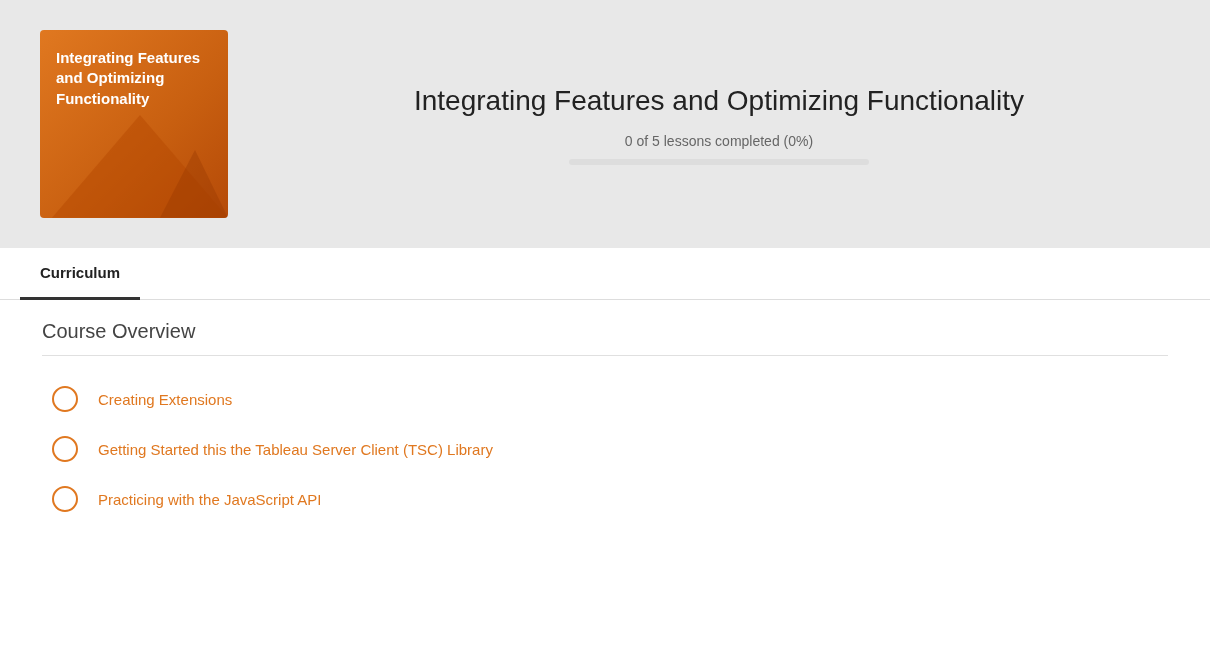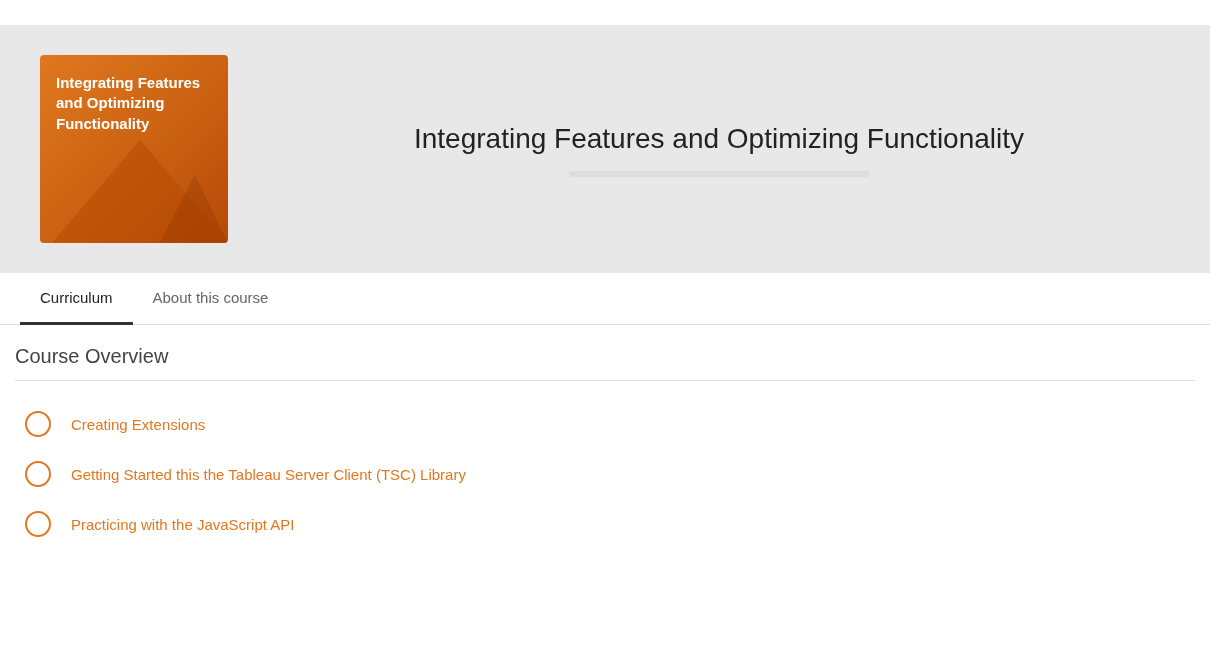--- a/index.html
+++ b/index.html
@@ -6,21 +6,20 @@
     body { font-family: -apple-system, BlinkMacSystemFont, 'Segoe UI', Arial, sans-serif; background: #fff; color: #333; }
 
     
     .header-section {
       background: #e8e8e8;
       padding: 30px 40px;
       display: flex;
       align-items: center;
       gap: 40px;
       min-height: 220px;
-      margin-top: 25px;
     }
 
     .course-thumbnail {
       width: 188px;
       height: 188px;
       background: linear-gradient(135deg, #e07820 0%, #c85f10 60%, #b54a08 100%);
       border-radius: 4px;
       flex-shrink: 0;
       display: flex;
       align-items: center;
@@ -98,27 +97,27 @@
       padding: 16px 20px;
       cursor: pointer;
       font-size: 15px;
       color: #666;
       border-bottom: 3px solid transparent;
       margin-bottom: -1px;
     }
 
     .tab.active {
       color: #222;
-      font-weight: 400;
+      font-weight: 700;
       border-bottom: 3px solid #333;
     }
 
     
     .content-section {
-      padding: 20px 15px;
+      padding: 20px 42px;
       background: #fff;
     }
 
     .section-title {
       font-size: 20px;
       font-weight: 400;
       color: #444;
       margin-bottom: 12px;
     }
 
@@ -162,32 +161,30 @@
   <div class="course-thumbnail">
     <svg class="course-thumbnail-mountain" viewBox="0 0 188 113" preserveAspectRatio="none">
       <polygon points="100,10 188,113 12,113" fill="rgba(180,70,0,0.45)"></polygon>
       <polygon points="155,45 188,113 120,113" fill="rgba(150,55,0,0.35)"></polygon>
     </svg>
     <div class="course-thumbnail-text">Integrating Features and Optimizing Functionality</div>
   </div>
 
   <div class="course-info">
     <h1 class="course-title">Integrating Features and Optimizing Functionality</h1>
+    <p class="progress-label">0 of 5 lessons completed (0%)</p>
     <div class="progress-bar-container">
       <div class="progress-bar-fill" style="width: 0%"></div>
     </div>
   </div>
 </div>
 
 <div class="tabs-section">
   <div class="tab active">
     <span>Curriculum</span>
-  </div>
-  <div class="tab">
-    <span>About this course</span>
   </div>
 </div>
 
 <div class="content-section">
   <h2 class="section-title">Course Overview</h2>
   <hr class="section-divider">
 
   <ul class="lesson-list">
   <li class="lesson-item">
         <div class="lesson-icon"></div>

